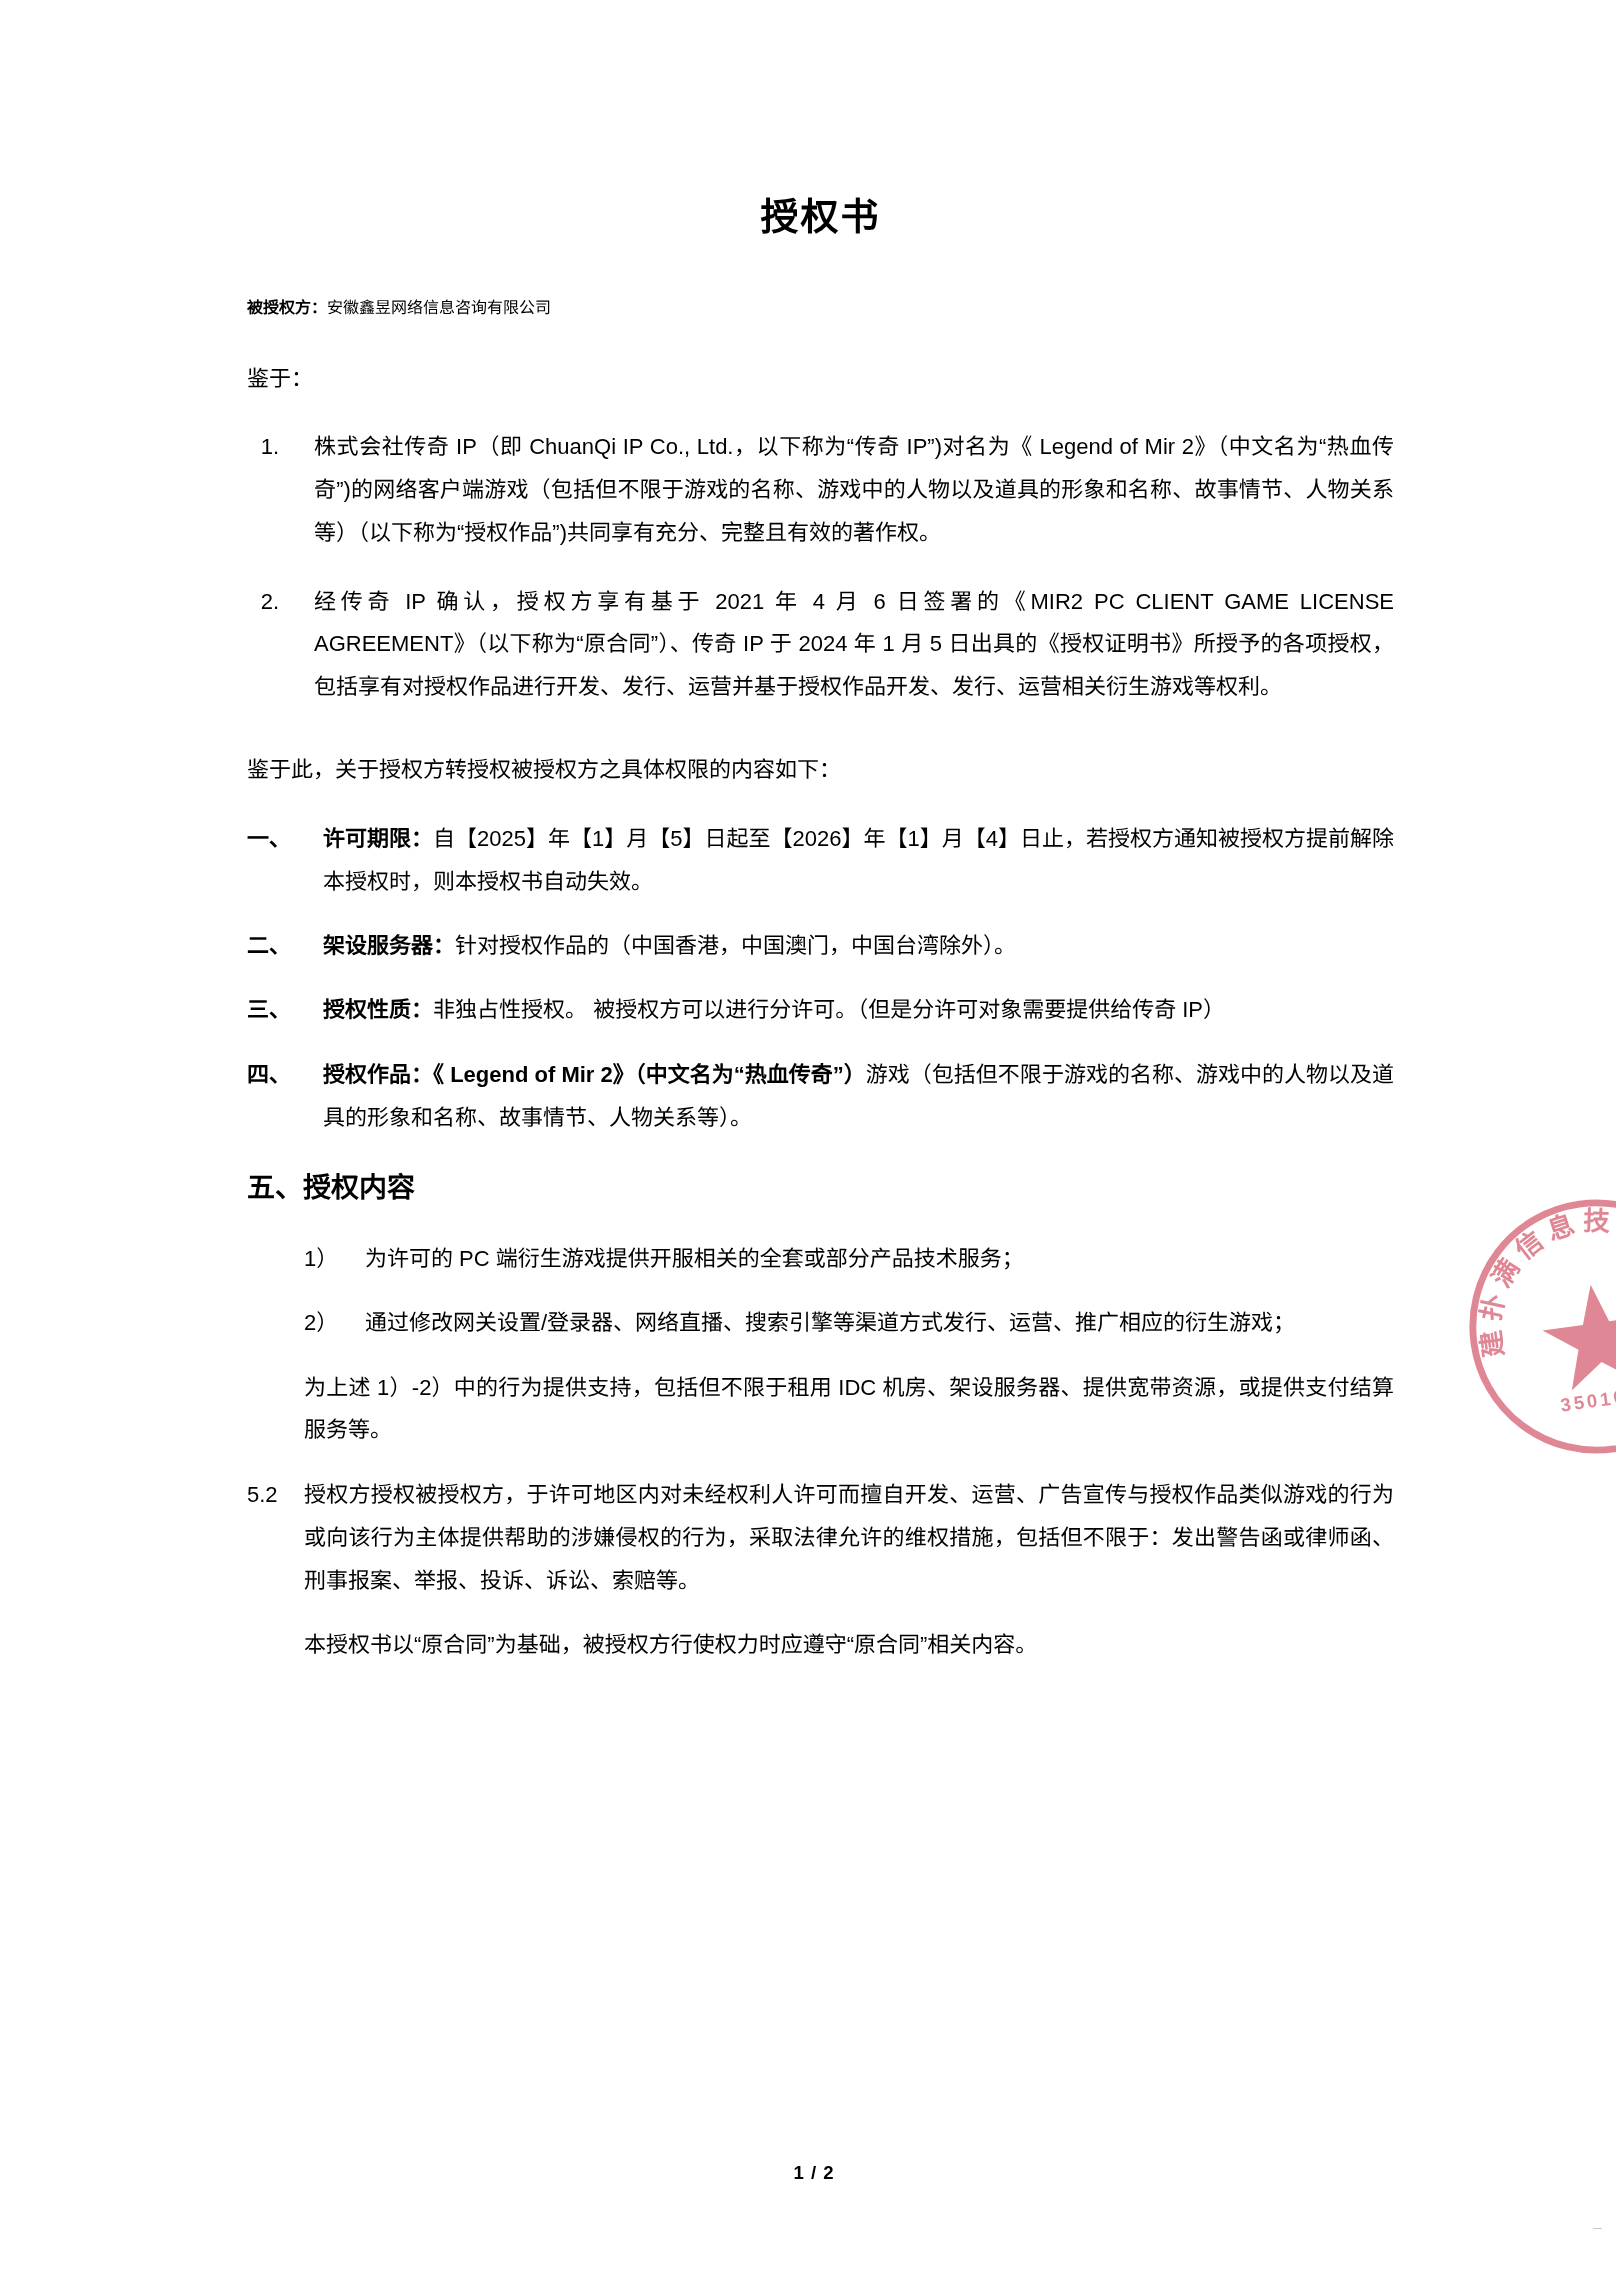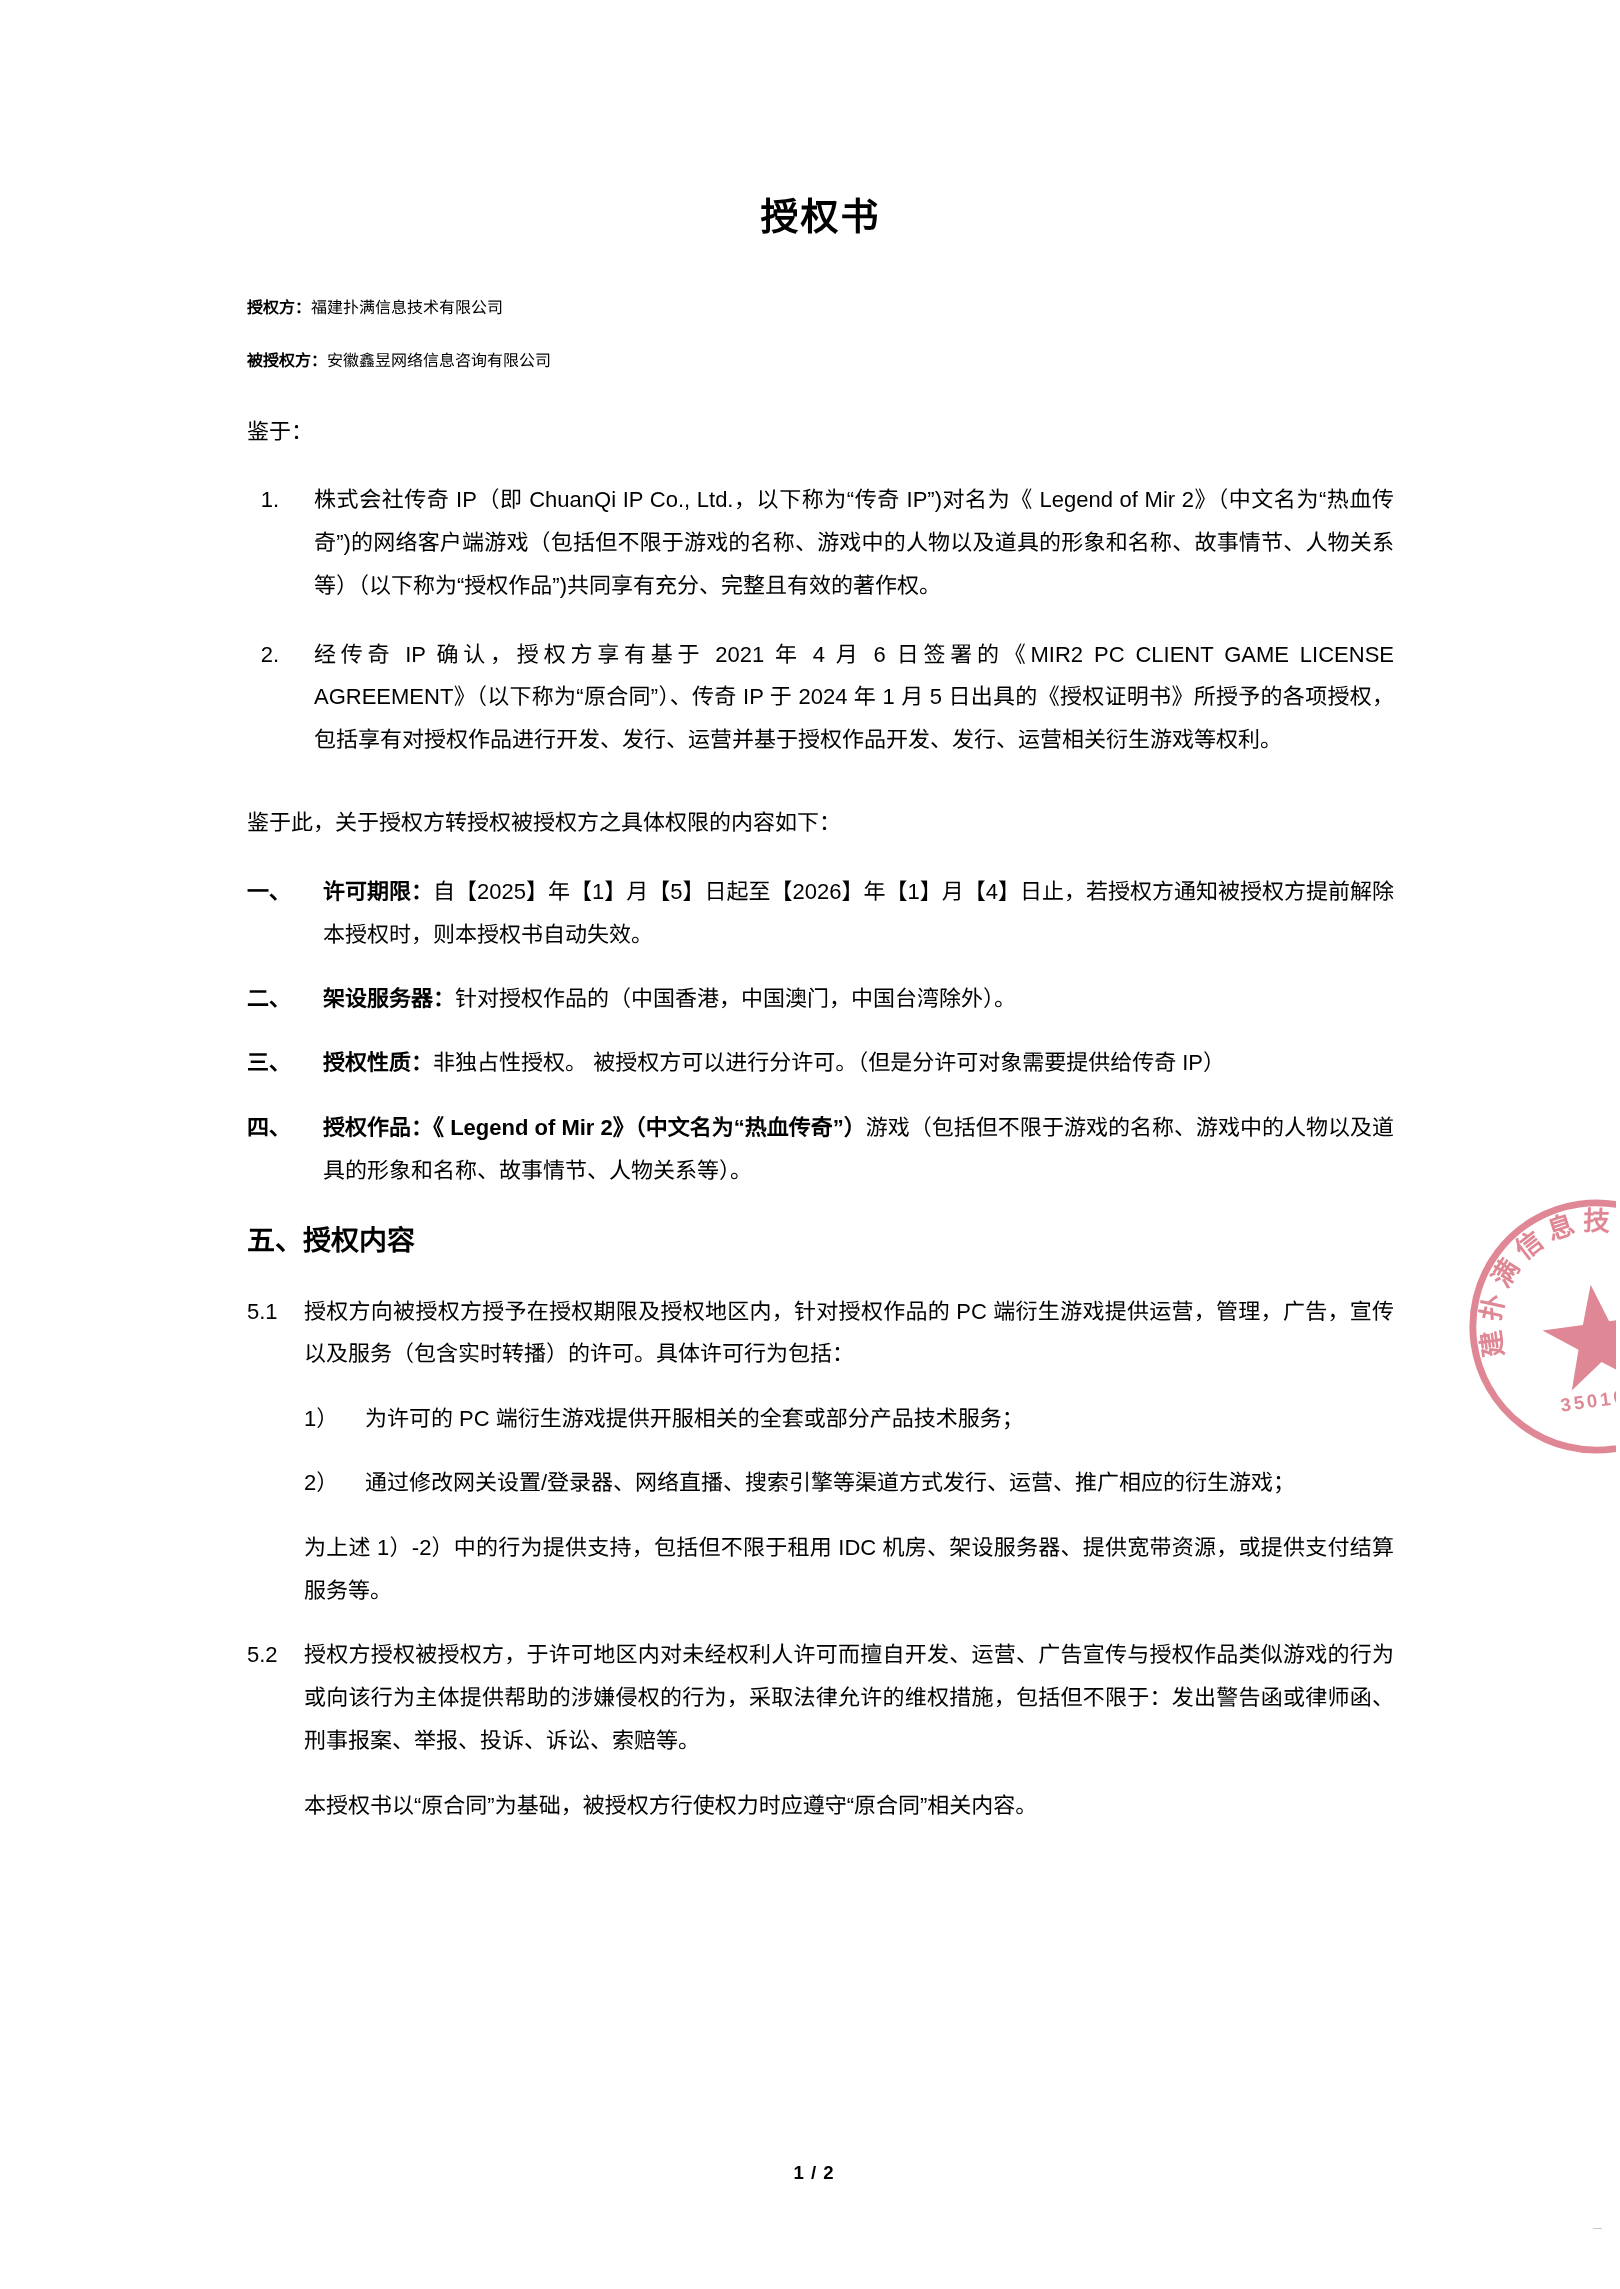--- a/index.html
+++ b/index.html
@@ -175,23 +175,20 @@
 </style>
 </head>
 <body>
 
 <div class="page">
 
   <div class="content">
 
     <div class="doc-title">授权书</div>
 
-    <div class="kv">
-      <span class="k">授权方：</span><span>福建扑满信息技术有限公司</span>
-    </div>
 
     <div class="kv">
       <span class="k">被授权方：</span><span>安徽鑫昱网络信息咨询有限公司</span>
     </div>
 
     <p class="lead">鉴于：</p>
 
     <ul class="num-list">
       <li>
         <span class="mark">1.</span>
@@ -220,24 +217,20 @@
       <span class="chead">授权性质：</span><span>非独占性授权。 被授权方可以进行分许可。（但是分许可对象需要提供给传奇 IP）</span>
     </div>
 
     <div class="clause">
       <span class="cmark">四、</span>
       <span class="chead">授权作品：</span><span class="chead">《 Legend of Mir 2》（中文名为“热血传奇”）</span><span>游戏（包括但不限于游戏的名称、游戏中的人物以及道具的形象和名称、故事情节、人物关系等）。</span>
     </div>
 
     <div class="clause-title">五、授权内容</div>
 
-    <div class="sub">
-      <span class="smark">5.1</span>
-      <span>授权方向被授权方授予在授权期限及授权地区内，针对授权作品的 PC 端衍生游戏提供运营，管理，广告，宣传以及服务（包含实时转播）的许可。具体许可行为包括：</span>
-    </div>
 
     <ul class="paren-list">
       <li>
         <span class="pmark">1）</span>
         <span>为许可的 PC 端衍生游戏提供开服相关的全套或部分产品技术服务；</span>
       </li>
       <li>
         <span class="pmark">2）</span>
         <span>通过修改网关设置/登录器、网络直播、搜索引擎等渠道方式发行、运营、推广相应的衍生游戏；</span>
       </li>

